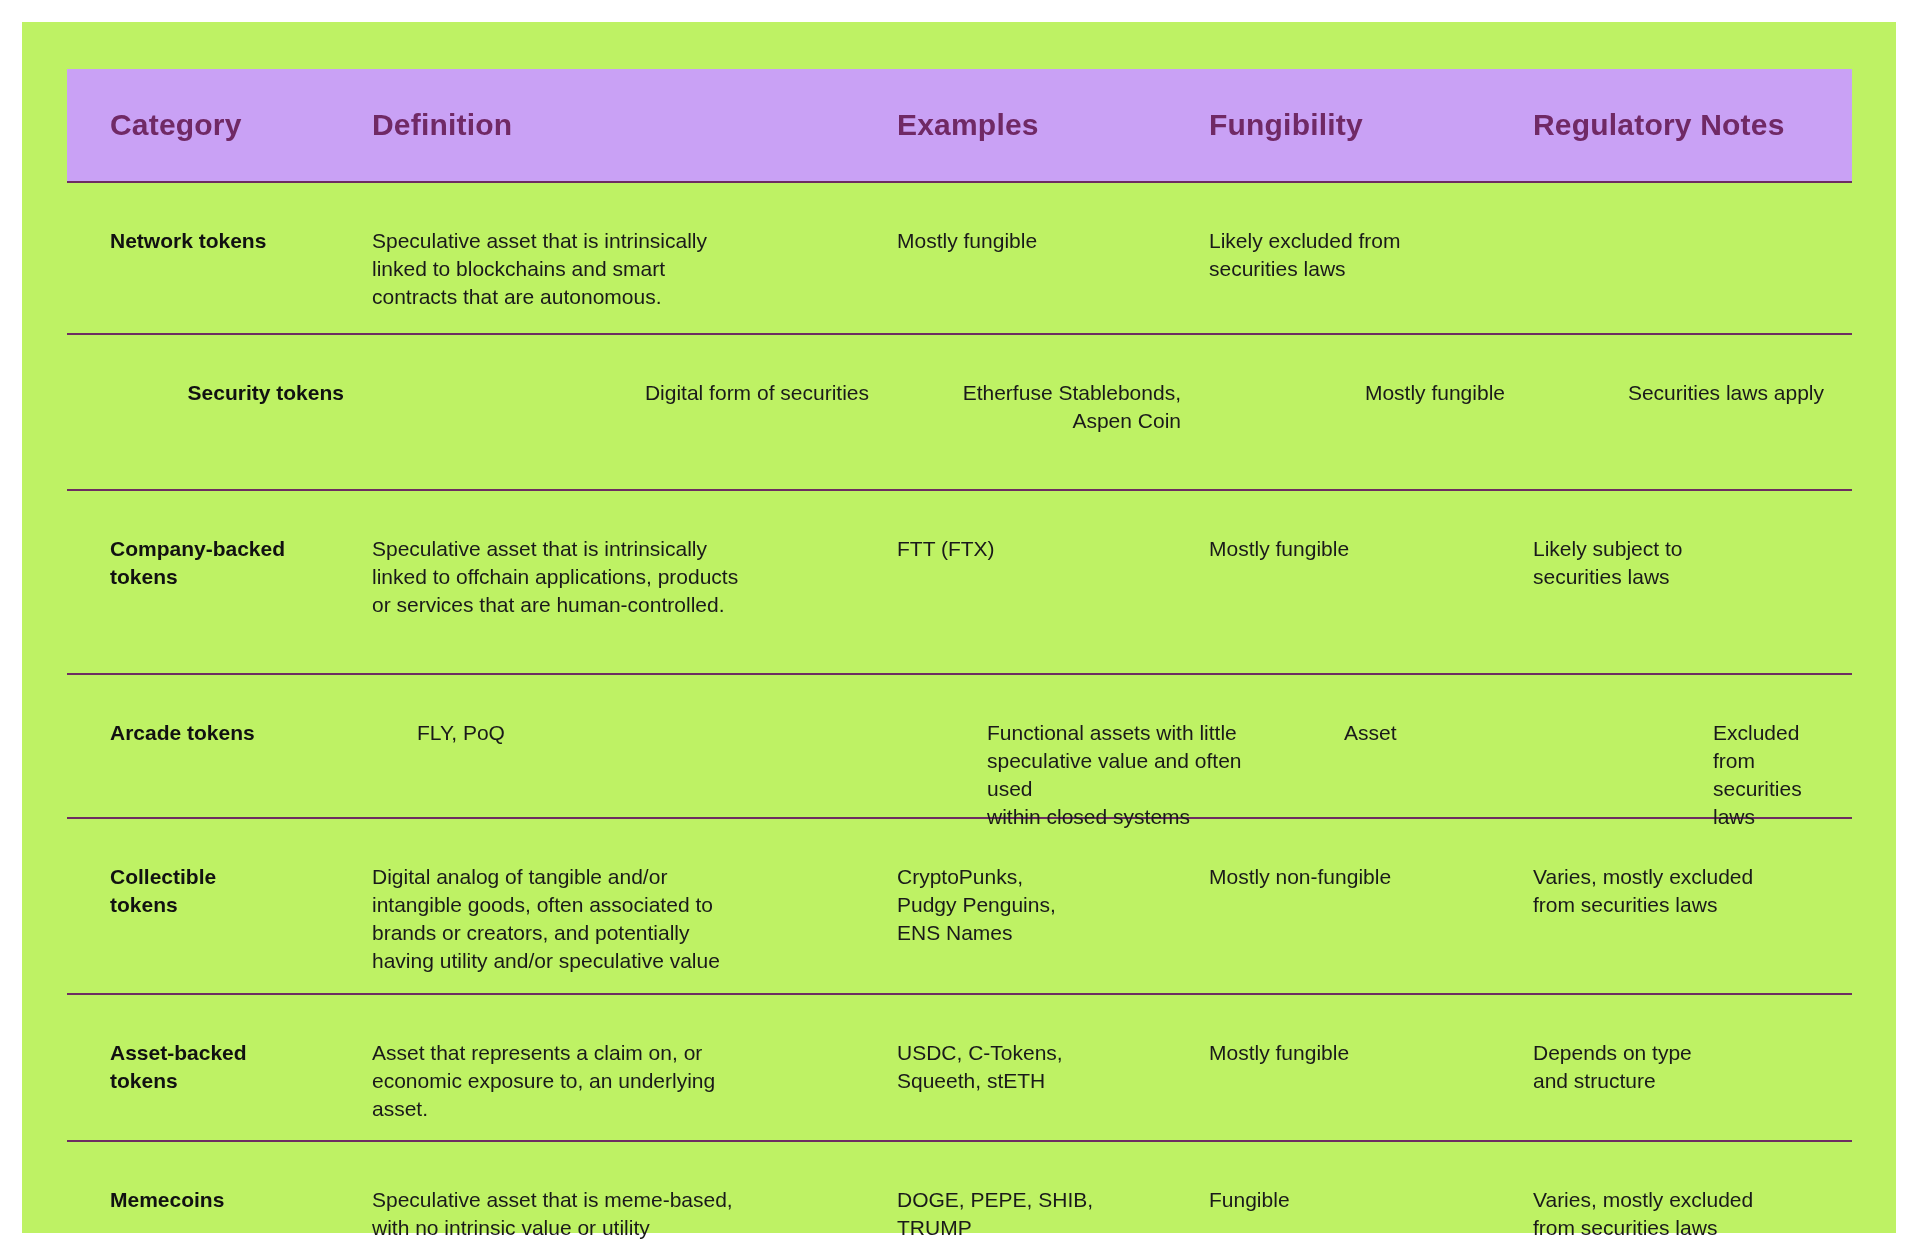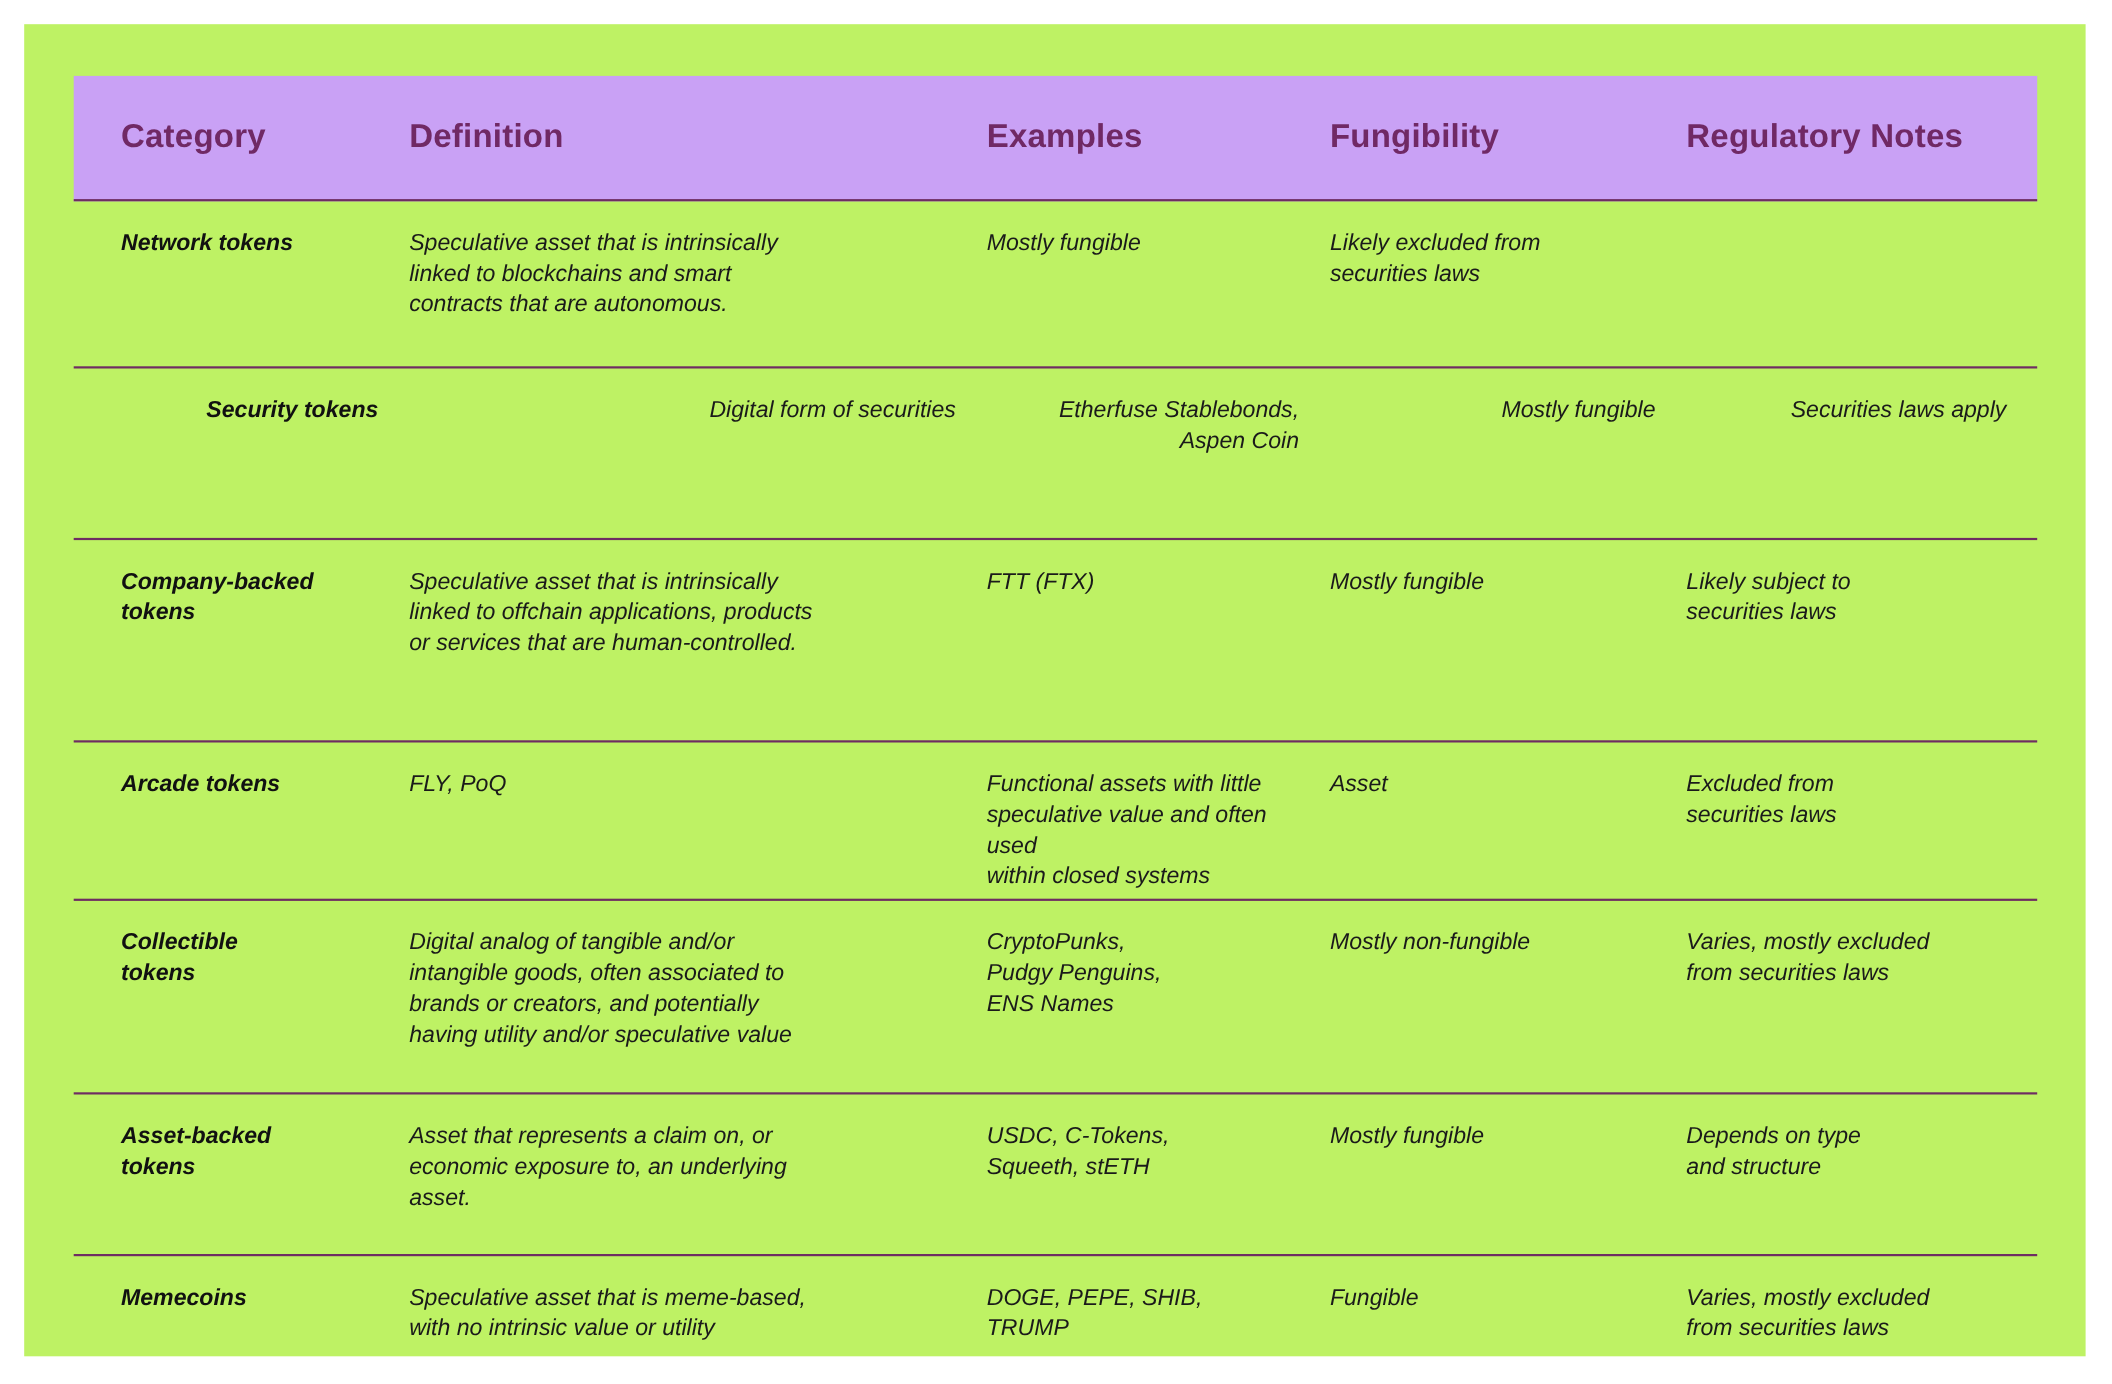--- a/index.html
+++ b/index.html
@@ -39,28 +39,27 @@
     color: #702965;
     font-size: 30px;
     font-weight: bold;
     letter-spacing: 0.2px;
     padding-right: 20px;
   }
   .trow {
     box-sizing: border-box;
     display: grid;
     grid-template-columns: 262px 525px 312px 324px 1fr;
-    padding: 24px 0 0 43px;
+    padding: 44px 0 0 43px;
     border-bottom: 2px solid #6e2d62;
-    font-style: italic;
   }
   .trow:nth-child(2) { height: 152px; }
   .trow:nth-child(3) { height: 156px; text-align: right; }
   .trow:nth-child(4) { height: 184px; }
-  .trow:nth-child(5) { height: 144px; }
+  .trow:nth-child(5) { height: 144px; gap: 45px; }
   .trow:nth-child(6) { height: 176px; }
   .trow:nth-child(7) { height: 147px; }
   .trow:nth-child(8) { height: 203px; border-bottom: none; }
   .cell {
     font-size: 21px;
     line-height: 28px;
     color: #1a1a1a;
     white-space: pre-line;
     padding-right: 28px;
   }

